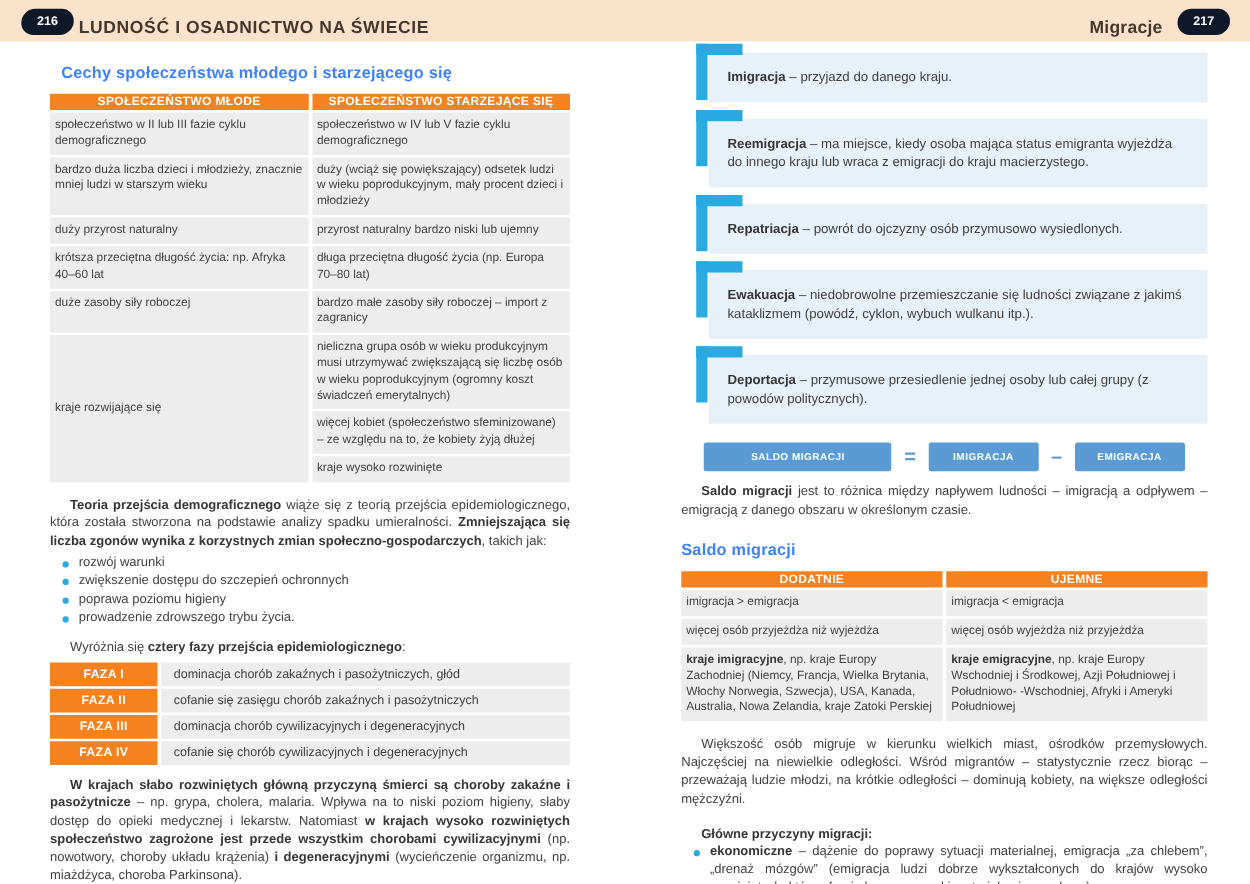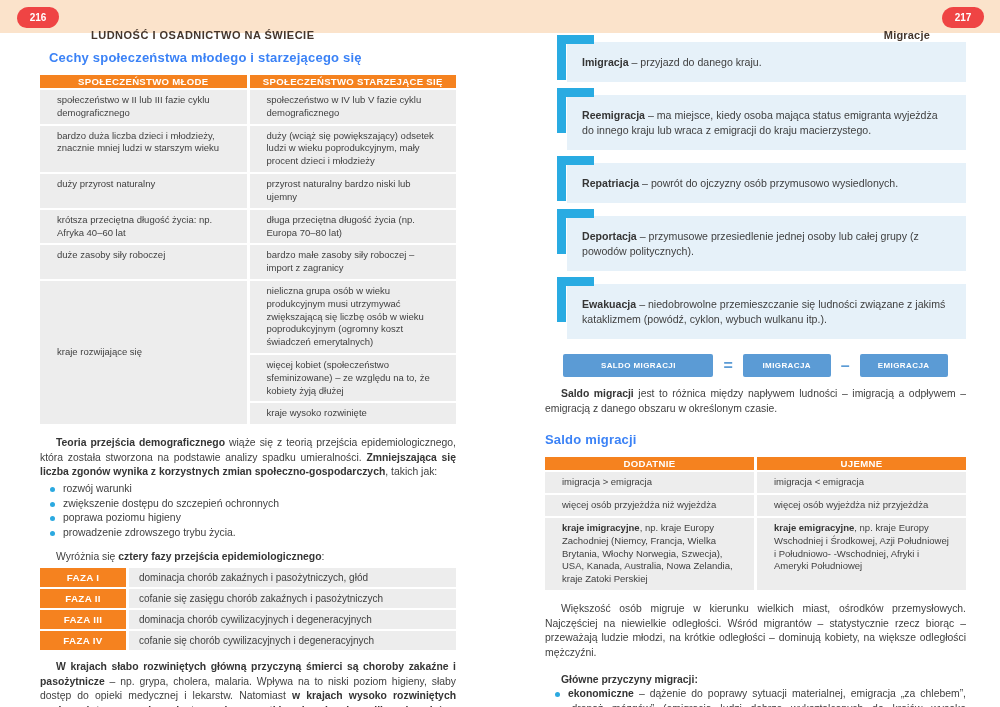--- a/index.html
+++ b/index.html
@@ -10,47 +10,47 @@
     font-family:"Liberation Sans", sans-serif;
     color:#3f3f3f;
     overflow:hidden;
   }
   b { color:#353535; }
 
   
   .header-bar { position:absolute; top:0; left:0; width:1000px; height:33px; background:#FBE3CB; }
   .pagenum {
     position:absolute; top:7px; width:42px; height:21px;
-    background:#ef4444; border-radius:12px 10px 12px 10px;
+    background:#0f172a; border-radius:12px 10px 12px 10px;
     color:#fff; font-weight:bold; font-size:10px; text-align:center; line-height:21px;
   }
   .pagenum.pn-left { left:17px; }
   .pagenum.pn-right { right:16px; }
-  .htitle { position:absolute; top:29px; font-size:11px; font-weight:bold; color:#45362c; letter-spacing:.5px;margin-left:28px; }
+  .htitle { position:absolute; top:13px; font-size:14px; font-weight:bold; color:#45362c; letter-spacing:.5px; }
   .htitle.ht-left { left:63px; }
   .htitle.ht-right { right:70px; letter-spacing:.2px; }
 
   
   .page-left  { position:absolute; left:40px;  top:44px; width:416px; }
   .page-right { position:absolute; left:545px; top:42px; width:421px; }
 
   .section-title { color:#3b82f6; font-weight:bold; font-size:13px; margin:6px 0 8px 9px; letter-spacing:.2px; }
 
   .para { font-size:10.4px; line-height:1.4; text-align:justify; text-indent:16px; margin-top:10px; }
   .lead-line { font-size:10.4px; margin-top:10px; text-indent:16px; }
 
   
   table.datatable { border-collapse:separate; border-spacing:3px 2px; width:calc(100% + 6px); margin-left:-3px; }
   table.datatable th {
     background:#F5821F; color:#fff; font-size:9.6px; font-weight:bold;
     padding:1px 3px; text-align:center; letter-spacing:.3px; width:50%;
   }
   table.datatable td {
     background:#EDEDED; font-size:9.5px; line-height:1.35;
-    padding:4px 17px; vertical-align:top; text-align:left;
+    padding:4px 4px; vertical-align:top; text-align:left;
   }
   table.datatable td.mid { vertical-align:middle; }
 
   
   .phase-row { display:flex; gap:3px; margin-top:2px; }
   .phase-label {
     width:86px; flex:0 0 86px; background:#F5821F; color:#fff;
     font-weight:bold; font-size:9.8px; letter-spacing:.3px;
     display:flex; align-items:center; justify-content:center; padding:4px 4px;
   }
@@ -180,24 +180,24 @@
   <div class="defbox">
     <b>Imigracja</b><span> – przyjazd do danego kraju.</span>
   </div>
   <div class="defbox">
     <b>Reemigracja</b><span> – ma miejsce, kiedy osoba mająca status emigranta wyjeżdża do innego kraju lub wraca z emigracji do kraju macierzystego.</span>
   </div>
   <div class="defbox">
     <b>Repatriacja</b><span> – powrót do ojczyzny osób przymusowo wysiedlonych.</span>
   </div>
   <div class="defbox">
+    <b>Ewakuacja</b><span> – niedobrowolne przemieszczanie się ludności związane z jakimś kataklizmem (powódź, cyklon, wybuch wulkanu itp.).</span>
+  </div>
+  <div class="defbox">
     <b>Deportacja</b><span> – przymusowe przesiedlenie jednej osoby lub całej grupy (z powodów politycznych).</span>
-  </div>
-  <div class="defbox">
-    <b>Ewakuacja</b><span> – niedobrowolne przemieszczanie się ludności związane z jakimś kataklizmem (powódź, cyklon, wybuch wulkanu itp.).</span>
   </div>
 
   <div class="diagram">
     <div class="dbox wide">SALDO MIGRACJI</div>
     <div class="op">=</div>
     <div class="dbox small">IMIGRACJA</div>
     <div class="op">–</div>
     <div class="dbox small">EMIGRACJA</div>
   </div>
 

